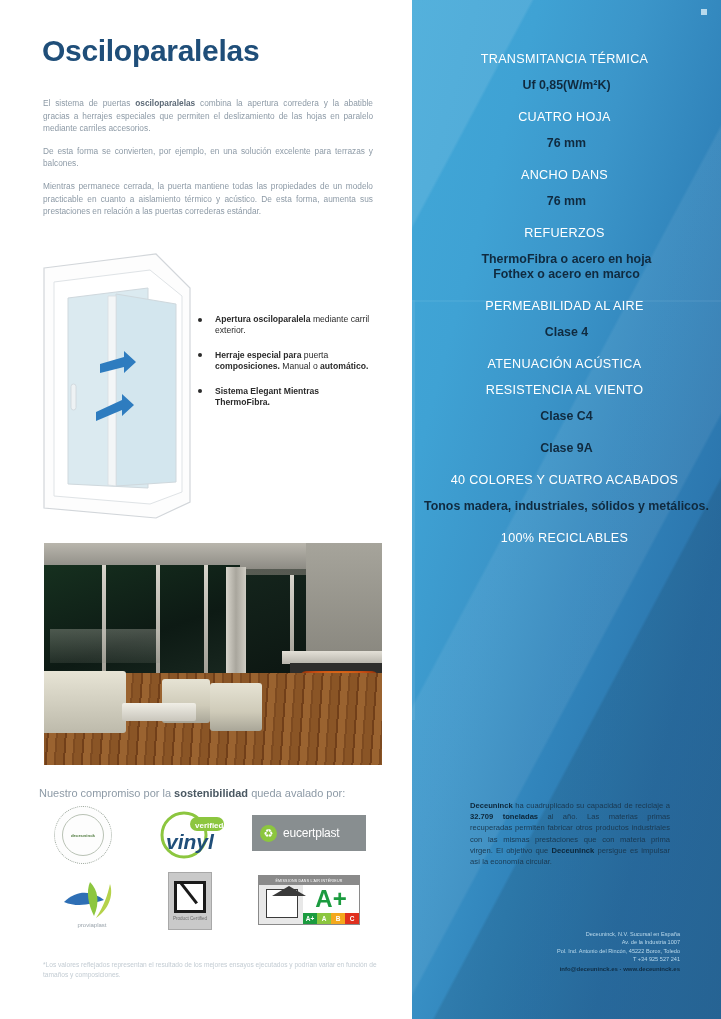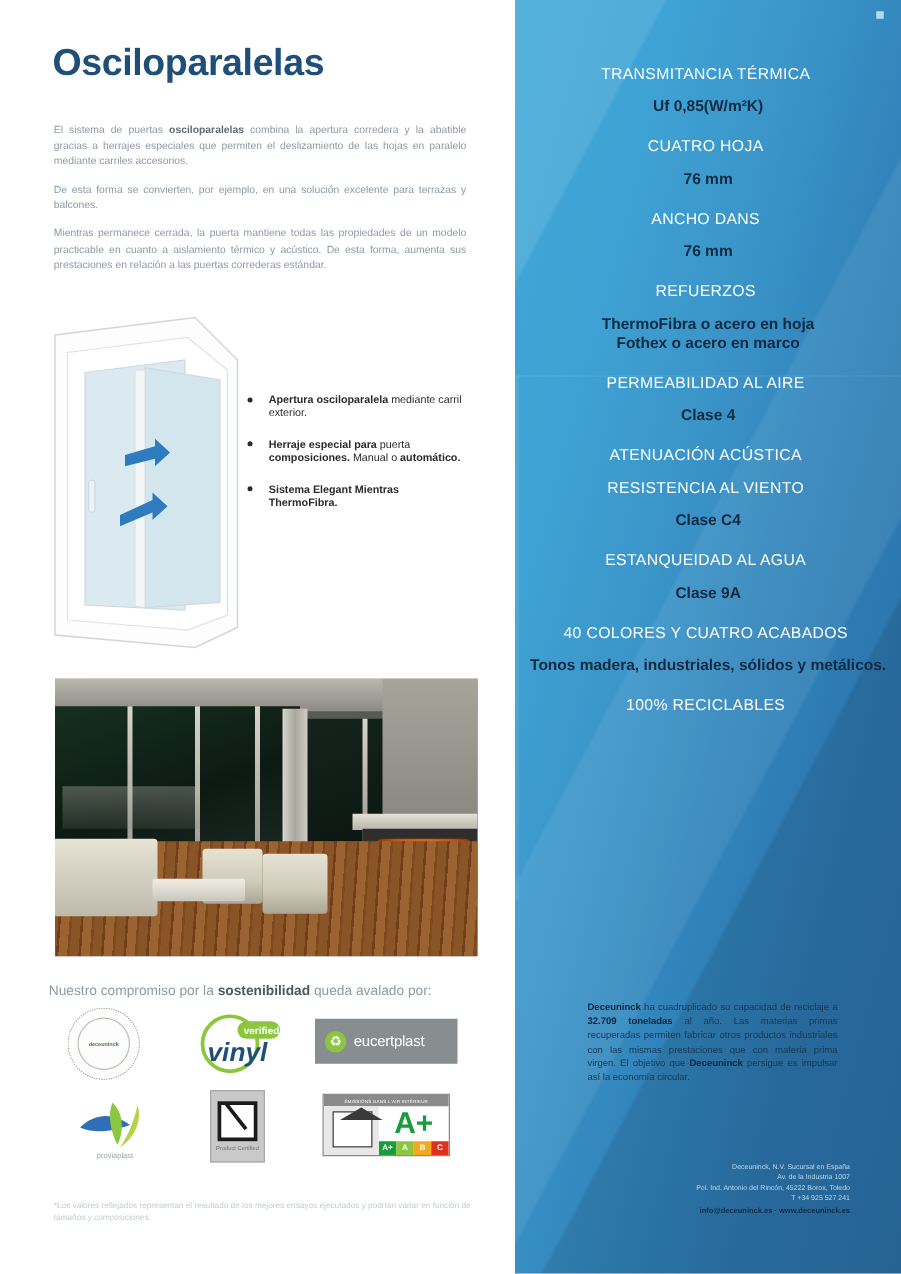--- a/index.html
+++ b/index.html
@@ -524,21 +524,20 @@
 Fothex o acero en marco</div>
 
       <div class="spec-label">PERMEABILIDAD AL AIRE</div>
       <div class="spec-value">Clase 4</div>
 
       <div class="spec-label">ATENUACIÓN ACÚSTICA</div>
 
       <div class="spec-label">RESISTENCIA AL VIENTO</div>
       <div class="spec-value">Clase C4</div>
 
-      <div class="spec-label">ESTANQUEIDAD AL AGUA</div>
       <div class="spec-value">Clase 9A</div>
 
       <div class="spec-label">40 COLORES Y CUATRO ACABADOS</div>
       <div class="spec-value">Tonos madera, industriales, sólidos y metálicos.</div>
 
       <div class="spec-label">100% RECICLABLES</div>
     </div>
 
     <div class="recycle-para">
       <b>Deceuninck</b> ha cuadruplicado su capacidad de reciclaje a <b>32.709 toneladas</b> al año. Las materias primas recuperadas permiten fabricar otros productos industriales con las mismas prestaciones que con materia prima virgen. El objetivo que <b>Deceuninck</b> persigue es impulsar así la economía circular.

